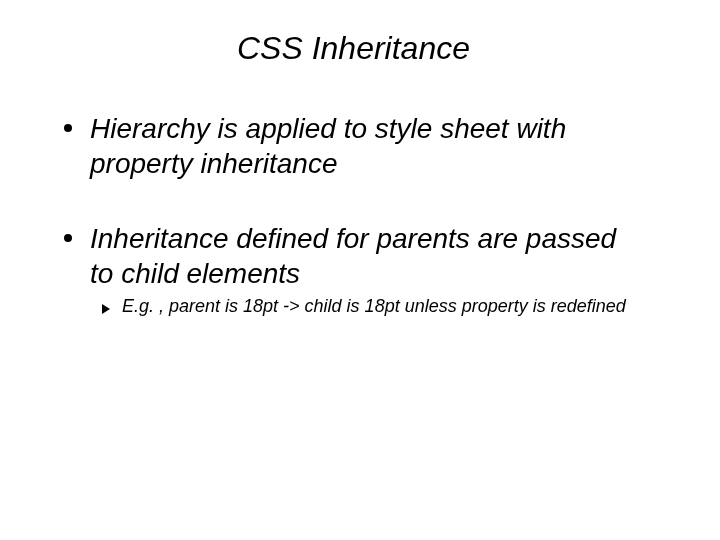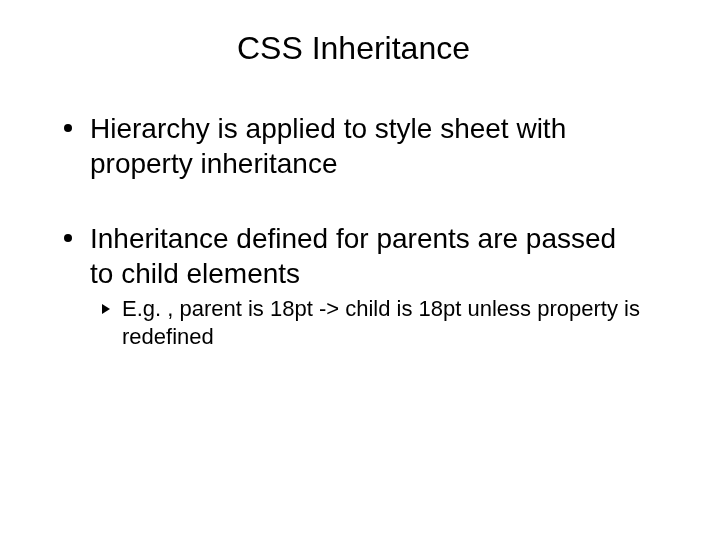--- a/index.html
+++ b/index.html
@@ -11,20 +11,21 @@
     font-family: "Comic Sans MS", "Comic Sans", cursive, sans-serif;
     color: #000000;
     overflow: hidden;
   }
   .slide {
     position: relative;
     width: 720px;
     height: 540px;
     box-sizing: border-box;
     padding: 30px 71px 30px 58px;
+    font-style: italic;
   }
   .title {
     font-family: Arial, Helvetica, sans-serif;
     font-size: 32px;
     font-weight: 400;
     text-align: center;
     margin: 0 0 44px 0;
   }
   ul.top {
     list-style: none;
@@ -52,21 +53,21 @@
     height: 36px;
   }
   ul.sub {
     list-style: none;
     margin: 4px 0 0 0;
     padding: 0 0 0 10px;
   }
   ul.sub > li {
     position: relative;
     padding-left: 22px;
-    font-size: 22px;
+    font-size: 18px;
     line-height: 1.25;
   }
   ul.sub > li::before {
     content: "";
     position: absolute;
     left: 2px;
     top: 9px;
     width: 0;
     height: 0;
     border-top: 5px solid transparent;

